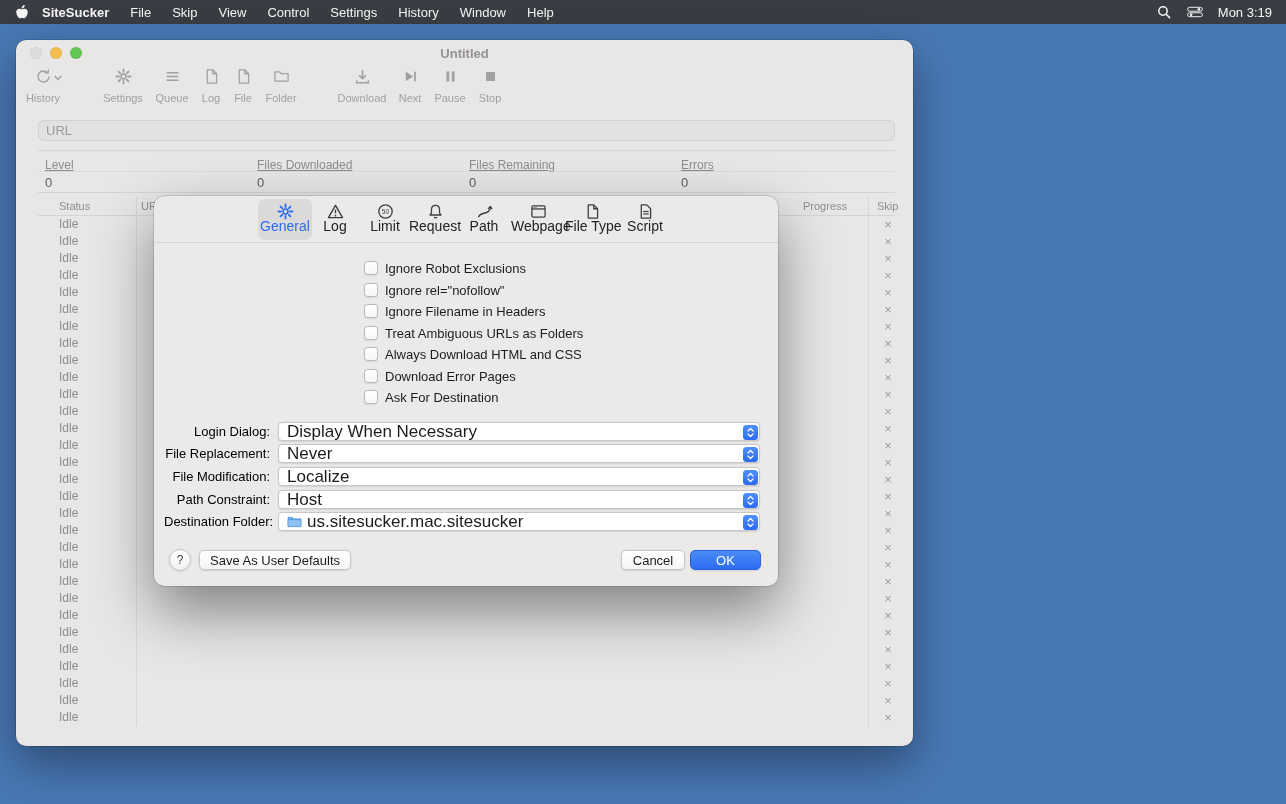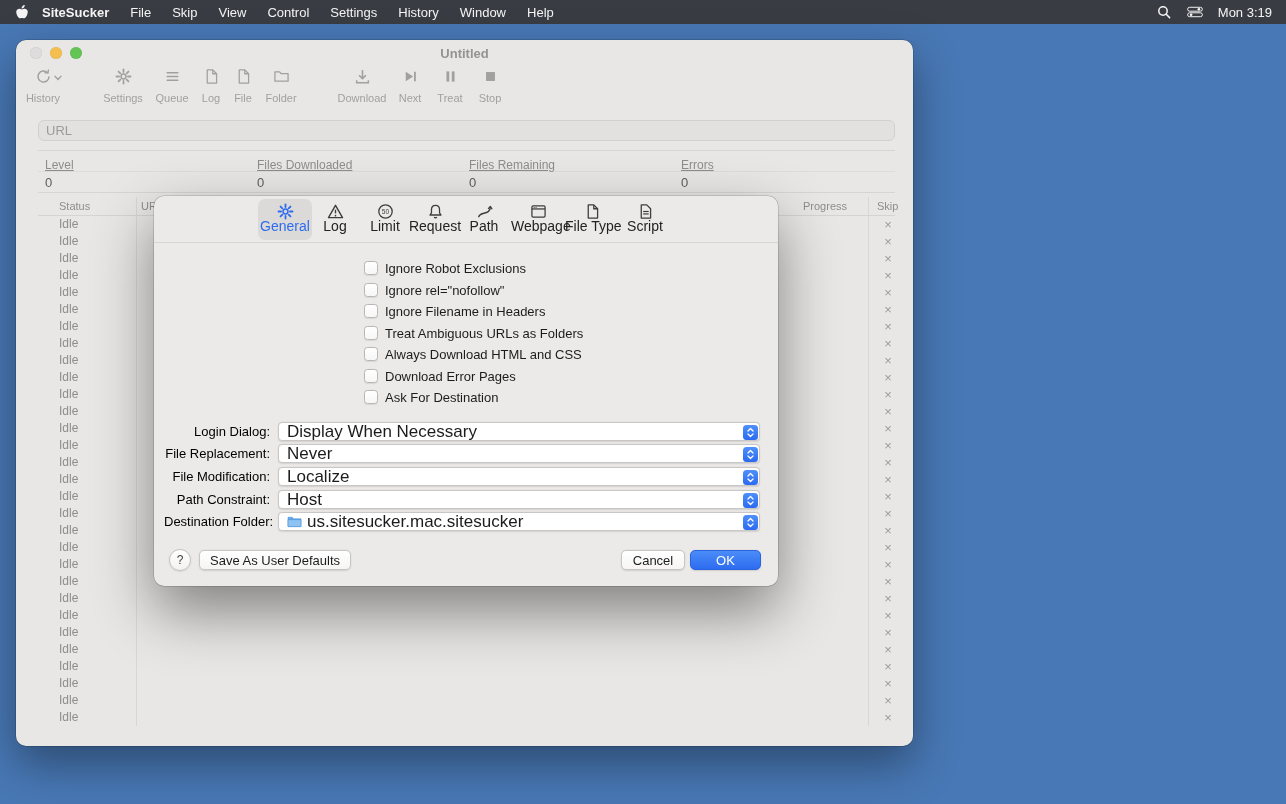--- a/index.html
+++ b/index.html
@@ -236,21 +236,21 @@
               <path d="M3.5 3.5 L10.5 8 L3.5 12.5 Z" fill="currentColor"></path>
               <rect x="11.3" y="3.5" width="1.7" height="9" fill="currentColor"></rect>
             </svg></span>
        <div class="tb-label">Next</div>
      </div>
         <div class="tb-item" style="left:399px">
        <span class="tb-icon"><svg viewBox="0 0 16 16">
               <rect x="4.2" y="3.2" width="2.6" height="9.6" fill="currentColor"></rect>
               <rect x="9.2" y="3.2" width="2.6" height="9.6" fill="currentColor"></rect>
             </svg></span>
-       <div class="tb-label">Treat</div>
+       <div class="tb-label">Pause</div>
      </div>
         <div class="tb-item" style="left:439px">
        <span class="tb-icon"><svg viewBox="0 0 16 16">
               <rect x="3.8" y="3.8" width="8.4" height="8.4" fill="currentColor"></rect>
             </svg></span>
        <div class="tb-label">Stop</div>
      </div>
       </div>
 
     <input class="url-field" placeholder="URL" style="">

